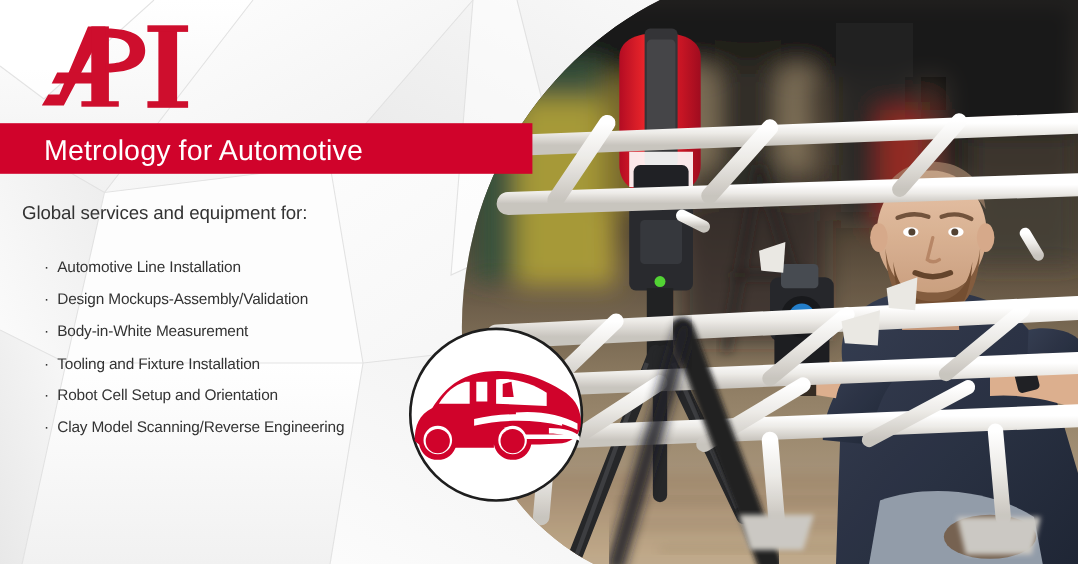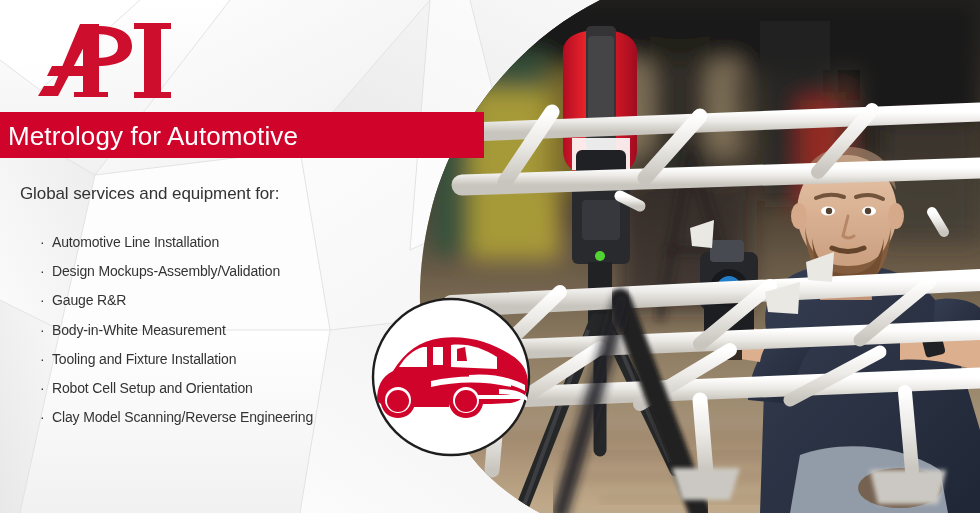--- a/index.html
+++ b/index.html
@@ -31,21 +31,21 @@
   
   .red-bar {
     position:absolute;
     left:0; top:112px;
     width:484px; height:46px;
     background:#D0032B;
     z-index:4;
   }
   .red-bar-text {
     position:absolute;
-    left:8px; top:121px;
+    left:40px; top:121px;
     font-size:26px;
     font-weight:400;
     color:#ffffff;
     letter-spacing:0.1px;
     z-index:5;
     white-space:nowrap;
   }
 
   
   .logo {
@@ -377,23 +377,20 @@
   <div class="headline">Global services and equipment for:</div>
 
   <ul class="bullets">
     <li>
       <span class="dot">·</span><span>Automotive Line Installation</span>
     </li>
     <li>
       <span class="dot">·</span><span>Design Mockups-Assembly/Validation</span>
     </li>
     <li>
-      <span class="dot">·</span><span>Gauge R&amp;R</span>
-    </li>
-    <li>
       <span class="dot">·</span><span>Body-in-White Measurement</span>
     </li>
     <li>
       <span class="dot">·</span><span>Tooling and Fixture Installation</span>
     </li>
     <li>
       <span class="dot">·</span><span>Robot Cell Setup and Orientation</span>
     </li>
     <li>
       <span class="dot">·</span><span>Clay Model Scanning/Reverse Engineering</span>

